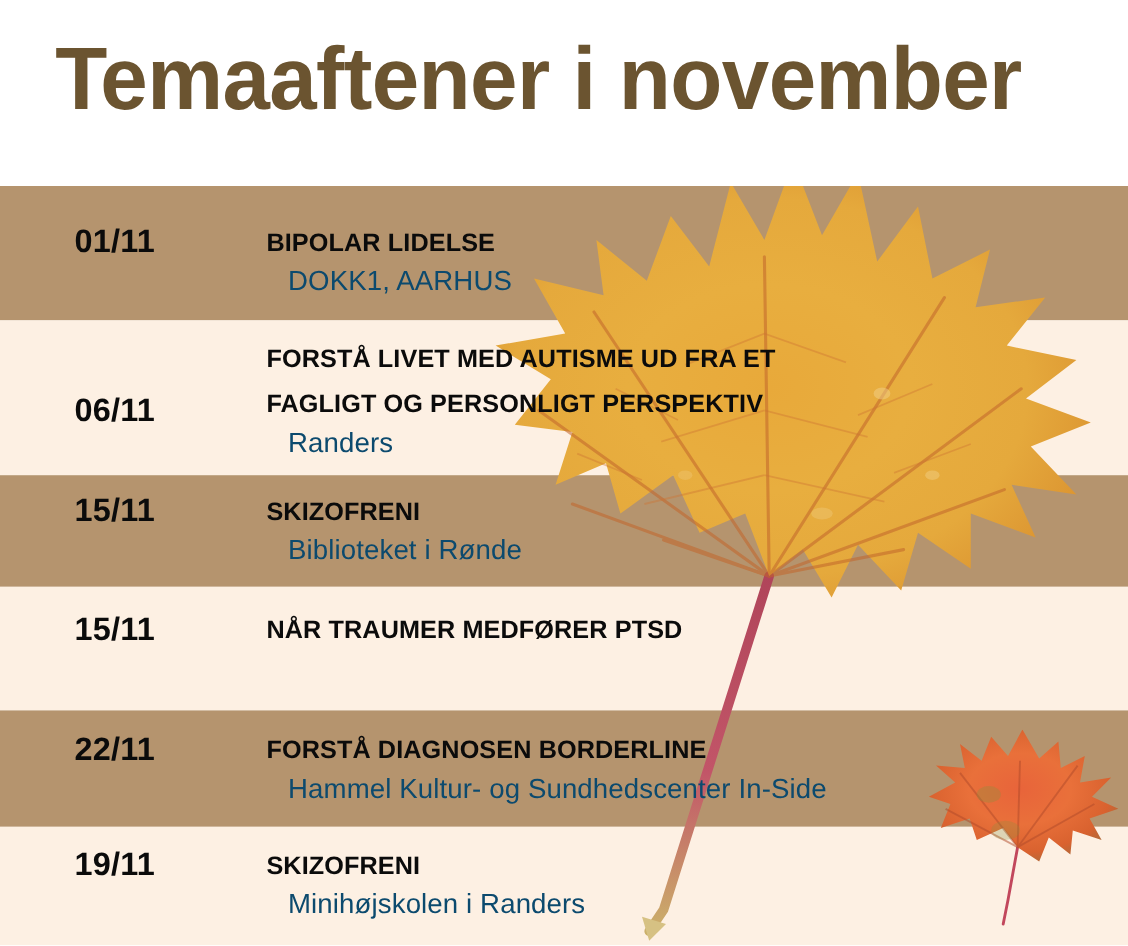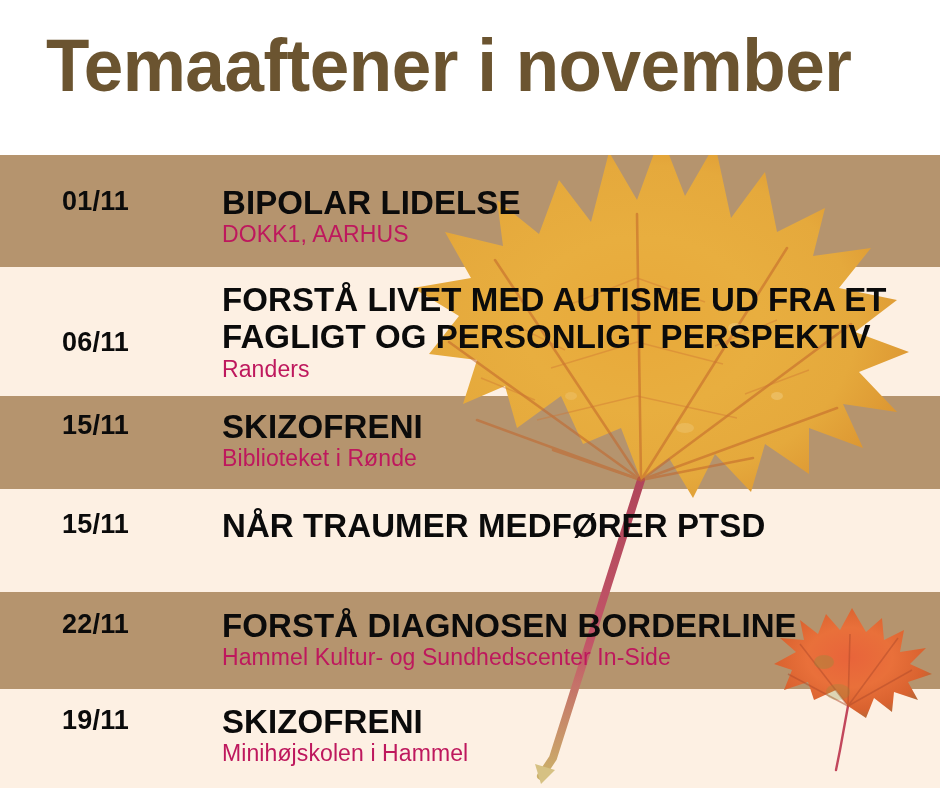--- a/index.html
+++ b/index.html
@@ -86,33 +86,33 @@
     left: 62px;
     font-size: 27px;
     font-weight: 700;
     color: #0b0b0b;
     letter-spacing: 0.2px;
     white-space: nowrap;
   }
   .event-title {
     position: absolute;
     left: 222px;
-    font-size: 33px;
+    font-size: 21px;
     font-weight: 700;
     color: #0b0b0b;
     letter-spacing: 0.1px;
     line-height: 37px;
     white-space: pre-line;
   }
   .event-venue {
     position: absolute;
-    left: 222px;
+    left: 240px;
     font-size: 23px;
     font-weight: 400;
-    color: #be185d;
+    color: #0c4a6e;
     letter-spacing: 0.1px;
     white-space: nowrap;
   }
 
   
   .leaf-layer {
     position: absolute;
     left: 0; top: 0;
     width: 940px;
     height: 788px;
@@ -279,18 +279,18 @@
         <div class="date" style="top:17px;">22/11</div>
         <div class="event-title" style="top:15px;">FORSTÅ DIAGNOSEN BORDERLINE</div>
         <div class="event-venue" style="top:52px;">Hammel Kultur- og Sundhedscenter In-Side</div>
       </div>
     </div>
 
     <div class="row-text" style="top:689px;height:99px;">
       <div class="row-inner">
         <div class="date" style="top:16px;">19/11</div>
         <div class="event-title" style="top:14px;">SKIZOFRENI</div>
-        <div class="event-venue" style="top:51px;">Minihøjskolen i Hammel</div>
+        <div class="event-venue" style="top:51px;">Minihøjskolen i Randers</div>
       </div>
     </div>
 
   </div>
 </div>
 
 </body></html>

